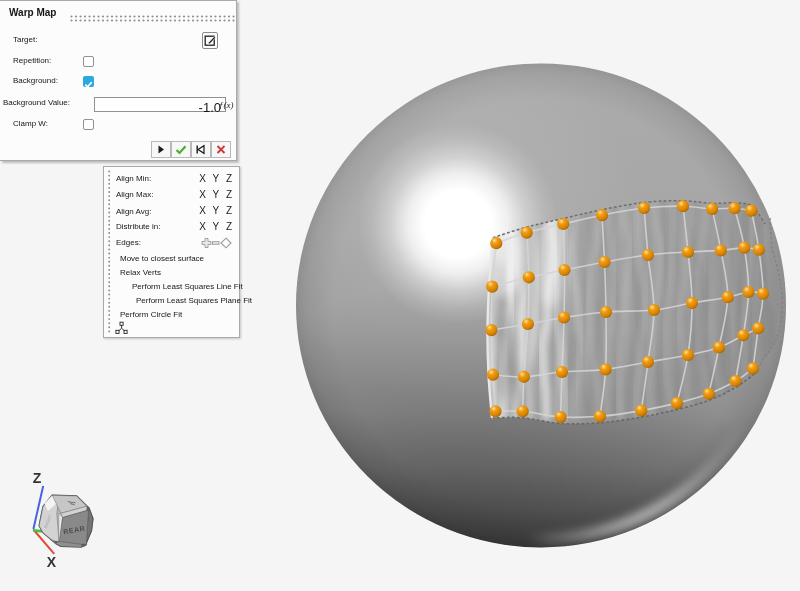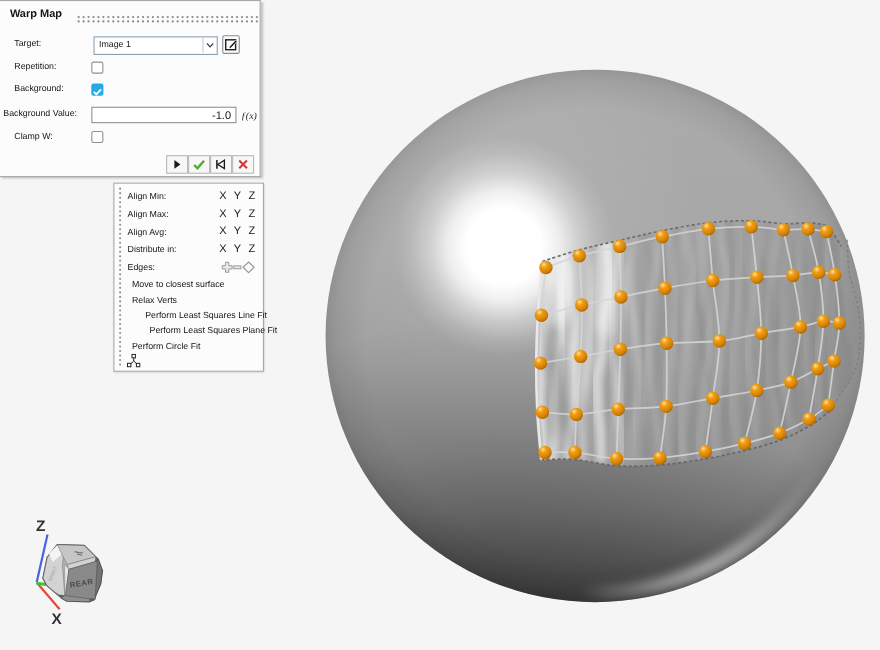--- a/index.html
+++ b/index.html
@@ -11,22 +11,22 @@
 #p1 .title{position:absolute;left:9px;top:6px;font-size:10px;font-weight:bold;color:#151515;}
 #p1 .grip{position:absolute;left:70px;top:8px;}
 .lbl{position:absolute;font-size:8px;color:#151515;white-space:nowrap;}
 .cb{position:absolute;left:83px;width:9px;height:9px;background:#fff;border:1px solid #919191;border-radius:2px;}
 .cbc{position:absolute;left:83px;width:11px;height:11px;background:#29a9e1;border-radius:2px;}
 .combo{position:absolute;left:85px;top:32px;width:107px;height:13px;background:#fff;
   border:1px solid #8aa0b2;font-size:8px;color:#151515;padding:2px 0 0 4px;box-sizing:content-box;}
 .comboarr{position:absolute;right:0;top:0;width:12px;height:14px;border-left:1px solid #c0cdd8;}
 .editbtn{position:absolute;left:202px;top:31px;width:14px;height:15px;background:#fdfdfd;
   border:1px solid #8a8a8a;border-radius:2px;}
-.inp{position:absolute;left:83px;top:96px;width:126px;height:11px;background:#fff;border:1px solid #919191;
-  font-size:10px;color:#151515;text-align:right;padding:2px 4px 0 0;}
+.inp{position:absolute;left:94px;top:96px;width:126px;height:11px;background:#fff;border:1px solid #919191;
+  font-size:13px;color:#151515;text-align:right;padding:2px 4px 0 0;}
 .fx{position:absolute;left:219px;top:99px;font-family:"Liberation Serif",serif;font-style:italic;
   font-size:9px;color:#222;}
 .btnrow{position:absolute;left:151px;top:140px;}
 .btn{position:relative;float:left;width:18px;height:15px;background:#f7f7f7;border:1px solid #b9b9b9;
   margin-right:0;text-align:center;}
 
 #p2{position:absolute;left:103px;top:166px;width:135px;height:170px;background:#fcfcfc;
   border:1px solid #a9a9a9;box-shadow:1px 1px 2px rgba(130,130,130,0.4);}
 #p2 .vdots{position:absolute;left:4px;top:3px;}
 #p2 .r{position:absolute;left:12px;font-size:8px;color:#151515;white-space:nowrap;}
@@ -346,23 +346,20 @@
         <circle cx="132.00" cy="5.5" r="1.05" fill="#8d8d8d"></circle>
         <circle cx="136.50" cy="5.5" r="1.05" fill="#8d8d8d"></circle>
         <circle cx="141.00" cy="5.5" r="1.05" fill="#8d8d8d"></circle>
         <circle cx="145.50" cy="5.5" r="1.05" fill="#8d8d8d"></circle>
         <circle cx="150.00" cy="5.5" r="1.05" fill="#8d8d8d"></circle>
         <circle cx="154.50" cy="5.5" r="1.05" fill="#8d8d8d"></circle>
         <circle cx="159.00" cy="5.5" r="1.05" fill="#8d8d8d"></circle>
         <circle cx="163.50" cy="5.5" r="1.05" fill="#8d8d8d"></circle>
       </svg></div>
   <div class="lbl" style="left:13px;top:34px;">Target:</div>
-  <div class="combo">Image 1<div class="comboarr"><svg width="12" height="14">
-          <path d="M3.2 5.5 L6 8.6 L8.8 5.5" fill="none" stroke="#444" stroke-width="1.2"></path>
-        </svg></div></div>
   <div class="editbtn"><svg width="14" height="15" viewBox="0 0 14 15">
      <rect x="2.2" y="3.2" width="9" height="9" fill="none" stroke="#222" stroke-width="1.3"></rect>
      <path d="M5.5 9.5 L11.2 3.4 L12.6 4.8 L6.9 10.7 L5.1 11.2 Z" fill="#222" stroke="#fdfdfd" stroke-width="0.7"></path>
   </svg></div>
   <div class="lbl" style="left:13px;top:55px;">Repetition:</div>
   <div class="cb" style="top:55px;"></div>
   <div class="lbl" style="left:13px;top:75px;">Background:</div>
   <div class="cbc" style="top:75px;"><svg width="11" height="11" viewBox="0 0 11 11">
         <path d="M2.3 5.6 L4.5 7.8 L8.8 3.2" fill="none" stroke="#fff" stroke-width="1.7"></path>
       </svg></div>

